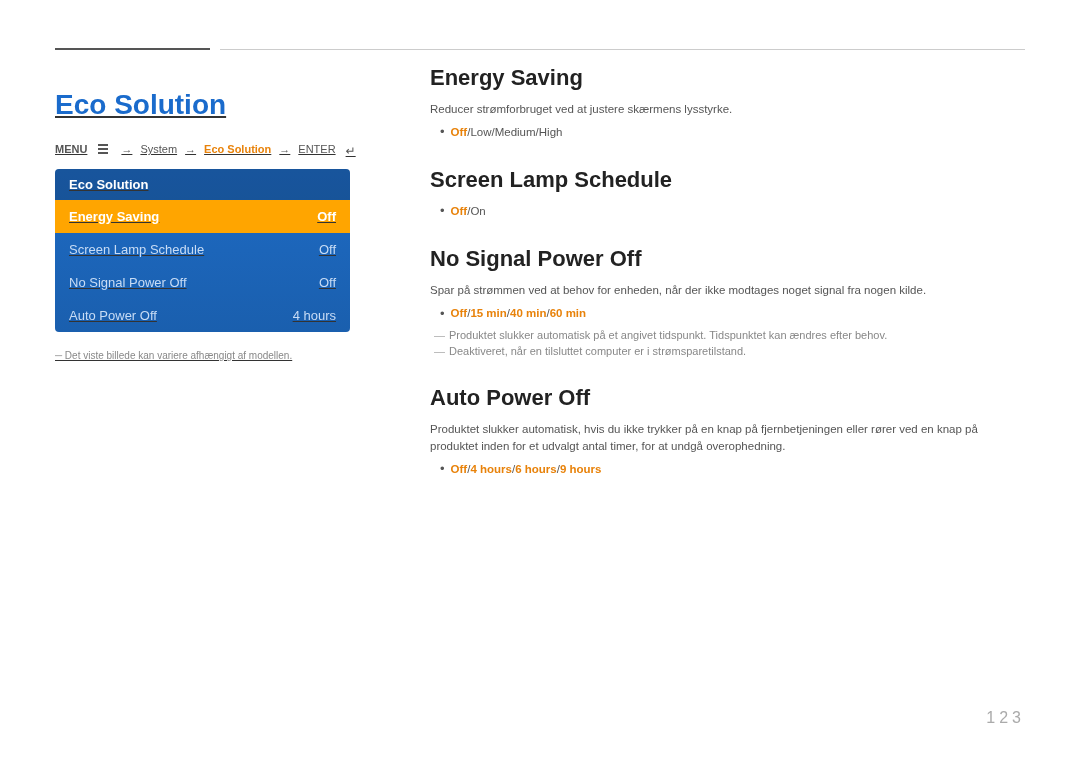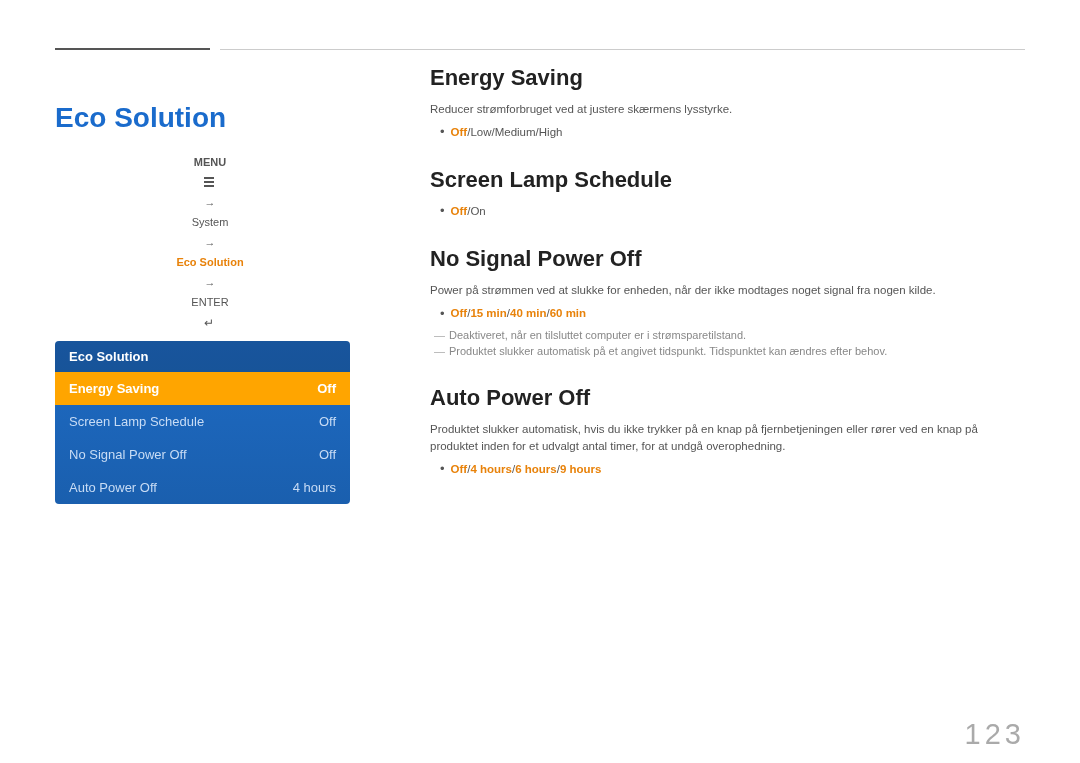--- a/index.html
+++ b/index.html
@@ -30,42 +30,42 @@
     }
     .top-line-long {
       flex: 1;
       height: 1px;
       background: #ccc;
     }
 
     
     .left-col {
       position: absolute;
-      top: 72px;
+      top: 59px;
       left: 55px;
       width: 310px;
+      text-decoration: underline;
     }
 
     .page-title {
       font-size: 28px;
       font-weight: bold;
       color: #1a6bcc;
       margin-bottom: 22px;
       margin-top: 30px;
     }
 
     .menu-path {
       font-size: 11px;
       color: #555;
       margin-bottom: 14px;
       display: flex;
       align-items: center;
       flex-wrap: wrap;
       gap: 8px;
-      flex-direction: column;
     }
     .menu-path .menu-keyword {
       font-weight: bold;
       font-size: 11px;
     }
     .menu-path .menu-highlight {
       color: #e8820a;
       font-weight: bold;
     }
 
@@ -206,23 +206,23 @@
     }
     .note-line::before {
       content: '―';
       color: #aaa;
       flex-shrink: 0;
     }
 
     
     .page-number {
       position: absolute;
-      bottom: 12px;
+      bottom: 36px;
       right: 55px;
-      font-size: 29px;
+      font-size: 16px;
       color: #aaa;
       font-weight: 300;
       letter-spacing: 4px;
     }
   </style>
 </head>
 <body>
 
 <div class="top-lines">
   <div class="top-line-short"></div>
@@ -264,20 +264,21 @@
     <div class="eco-panel-item">
       <span>No Signal Power Off</span>
       <span class="item-value">Off</span>
     </div>
     <div class="eco-panel-item">
       <span>Auto Power Off</span>
       <span class="item-value">4 hours</span>
     </div>
   </div>
 
+  <p class="footnote">─  Det viste billede kan variere afhængigt af modellen.</p>
 </div>
 
 <div class="right-col">
 
   <div class="section">
     <h2 class="section-title">Energy Saving</h2>
     <p class="section-desc">Reducer strømforbruget ved at justere skærmens lysstyrke.</p>
     <div class="options-line">
       <span class="opt-highlight">Off</span>
         <span class="opt-normal"> / </span>
@@ -293,33 +294,33 @@
     <h2 class="section-title">Screen Lamp Schedule</h2>
     <div class="options-line">
       <span class="opt-highlight">Off</span>
         <span class="opt-normal"> / </span>
         <span class="opt-normal">On</span>
     </div>
   </div>
 
   <div class="section">
     <h2 class="section-title">No Signal Power Off</h2>
-    <p class="section-desc">Power på strømmen ved at slukke for enheden, når der ikke modtages noget signal fra nogen kilde.</p>
+    <p class="section-desc">Spar på strømmen ved at behov for enheden, når der ikke modtages noget signal fra nogen kilde.</p>
     <div class="options-line">
       <span class="opt-highlight">Off</span>
         <span class="opt-normal"> / </span>
         <span class="opt-highlight">15 min</span>
         <span class="opt-normal"> / </span>
         <span class="opt-highlight">40 min</span>
         <span class="opt-normal"> / </span>
         <span class="opt-highlight">60 min</span>
     </div>
     <div style="margin-top:8px;">
+      <div class="note-line">Produktet slukker automatisk på et angivet tidspunkt. Tidspunktet kan ændres efter behov.</div>
       <div class="note-line">Deaktiveret, når en tilsluttet computer er i strømsparetilstand.</div>
-      <div class="note-line">Produktet slukker automatisk på et angivet tidspunkt. Tidspunktet kan ændres efter behov.</div>
     </div>
   </div>
 
   <div class="section">
     <h2 class="section-title">Auto Power Off</h2>
     <p class="section-desc">Produktet slukker automatisk, hvis du ikke trykker på en knap på fjernbetjeningen eller rører ved en knap på produktet inden for et udvalgt antal timer, for at undgå overophedning.</p>
     <div class="options-line">
       <span class="opt-highlight">Off</span>
         <span class="opt-normal"> / </span>
         <span class="opt-highlight">4 hours</span>

